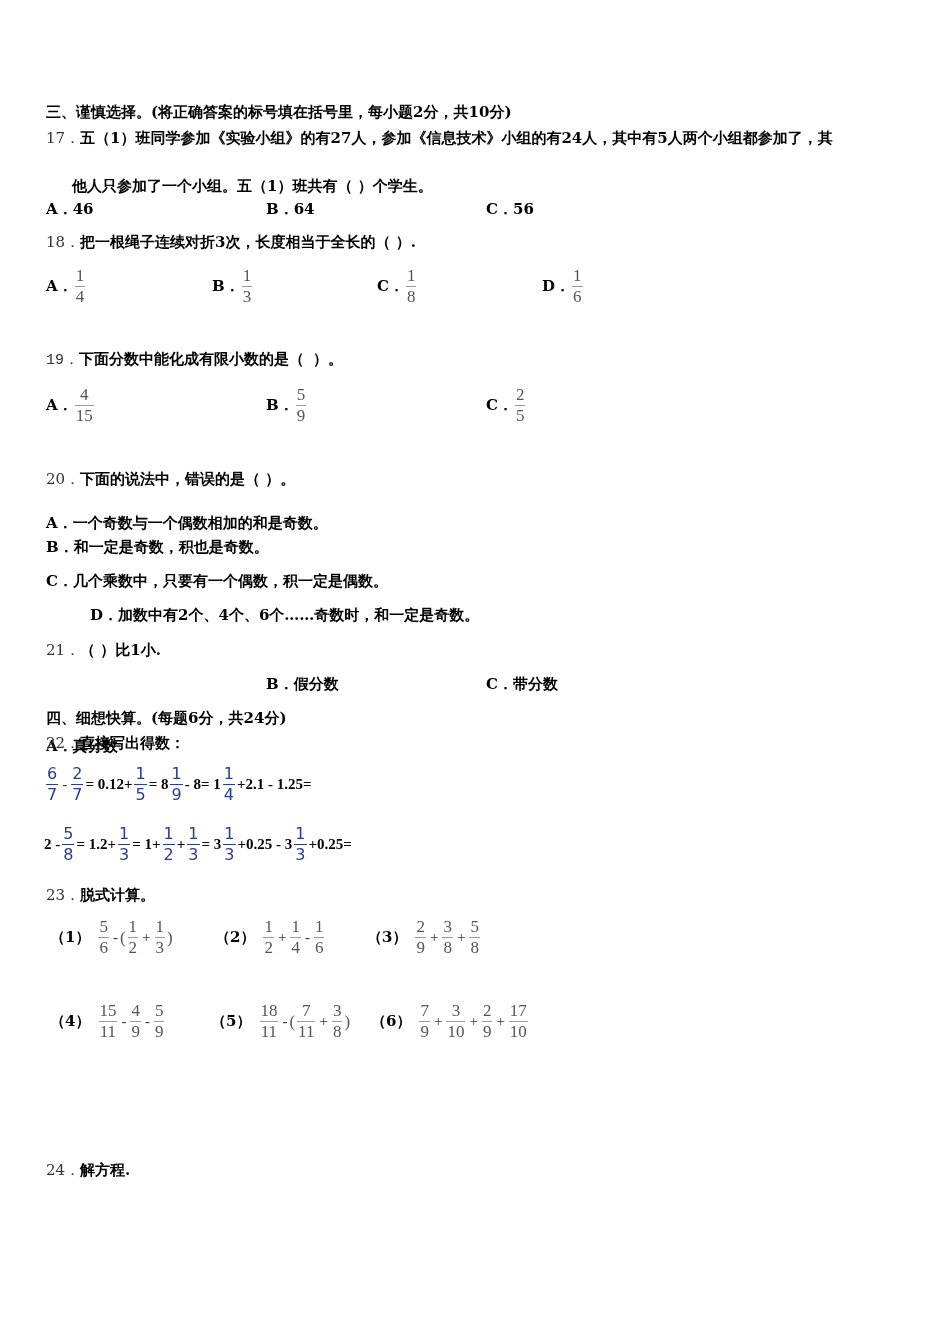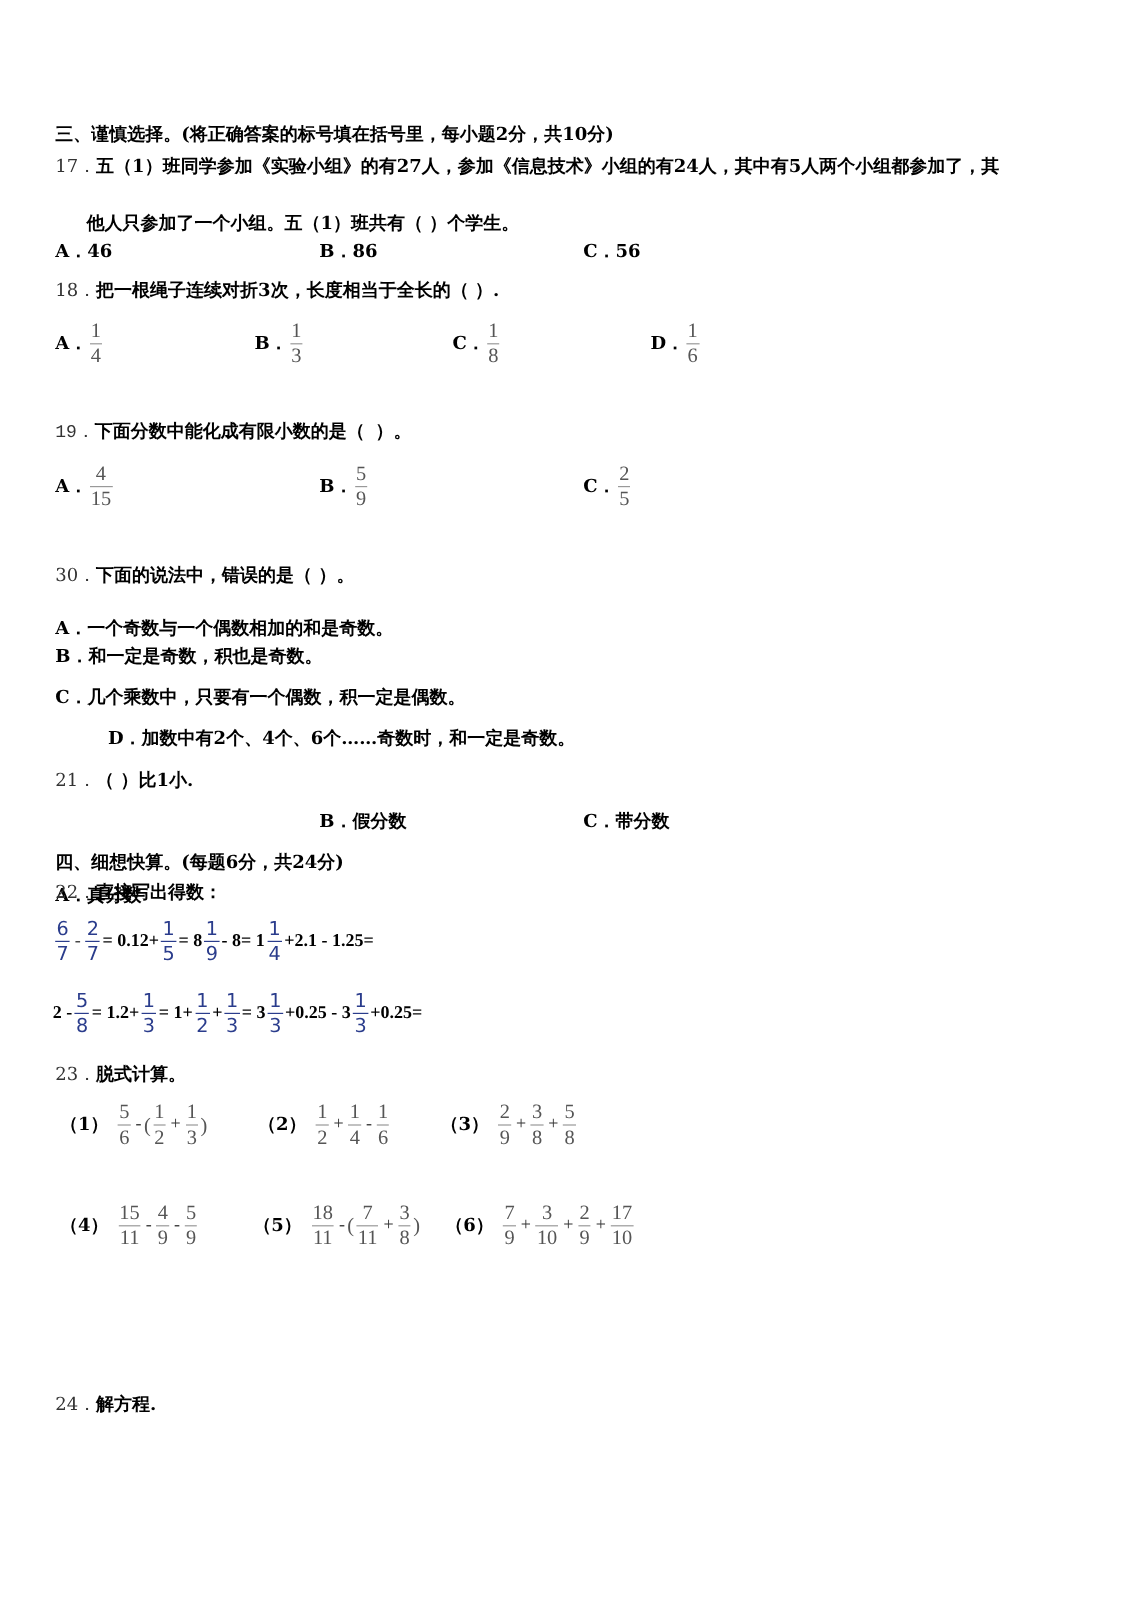--- a/index.html
+++ b/index.html
@@ -30,21 +30,21 @@
   <span>三、谨慎选择。(将正确答案的标号填在括号里，每小题2分，共10分)</span>
 </div>
 
 <div class="abs line" style="left:46px; top:128px;">
   <span class="qnum">17．</span><span>五（1）班同学参加《实验小组》的有27人，参加《信息技术》小组的有24人，其中有5人两个小组都参加了，其</span>
 </div>
 <div class="abs line" style="left:46px; top:176px;margin-left:26px;">
   <span>他人只参加了一个小组。五（1）班共有（   ）个学生。</span>
 </div>
 <div class="abs line" style="left:46px; top:199px;"><span>A．</span><span>46</span></div>
-<div class="abs line" style="left:266px; top:199px;"><span>B．</span><span>86</span></div>
+<div class="abs line" style="left:266px; top:199px;"><span>B．</span><span>64</span></div>
 <div class="abs line" style="left:486px; top:199px;"><span>C．</span><span>56</span></div>
 
 <div class="abs line" style="left:46px; top:232px;">
   <span class="qnum">18．</span><span>把一根绳子连续对折3次，长度相当于全长的（    ）.</span>
 </div>
 <div class="abs item" style="left:46px; top:266px;">
   <span class="opt-label">A．</span>
   <span class="frac">
       <span class="num">1</span>
       <span class="den">4</span>
@@ -91,21 +91,21 @@
 </div>
 <div class="abs item" style="left:486px; top:385px;">
   <span class="opt-label">C．</span>
   <span class="frac">
       <span class="num">2</span>
       <span class="den">5</span>
     </span>
 </div>
 
 <div class="abs line" style="left:46px; top:469px;">
-  <span class="qnum">30．</span><span>下面的说法中，错误的是（       ）。</span>
+  <span class="qnum">20．</span><span>下面的说法中，错误的是（       ）。</span>
 </div>
 <div class="abs line" style="left:46px; top:513px;"><span>A．</span><span>一个奇数与一个偶数相加的和是奇数。</span></div>
 <div class="abs line" style="left:46px; top:537px;"><span>B．</span><span>和一定是奇数，积也是奇数。</span></div>
 <div class="abs line" style="left:46px; top:571px;"><span>C．</span><span>几个乘数中，只要有一个偶数，积一定是偶数。</span></div>
 <div class="abs line" style="left:46px; top:605px;margin-left:44px;"><span>D．</span><span>加数中有2个、4个、6个……奇数时，和一定是奇数。</span></div>
 
 <div class="abs line" style="left:46px; top:640px;">
   <span class="qnum">21．</span><span>（   ）比1小.</span>
 </div>
 <div class="abs line" style="left:46px; top:708px;margin-top:28px;"><span>A．</span><span>真分数</span></div>

